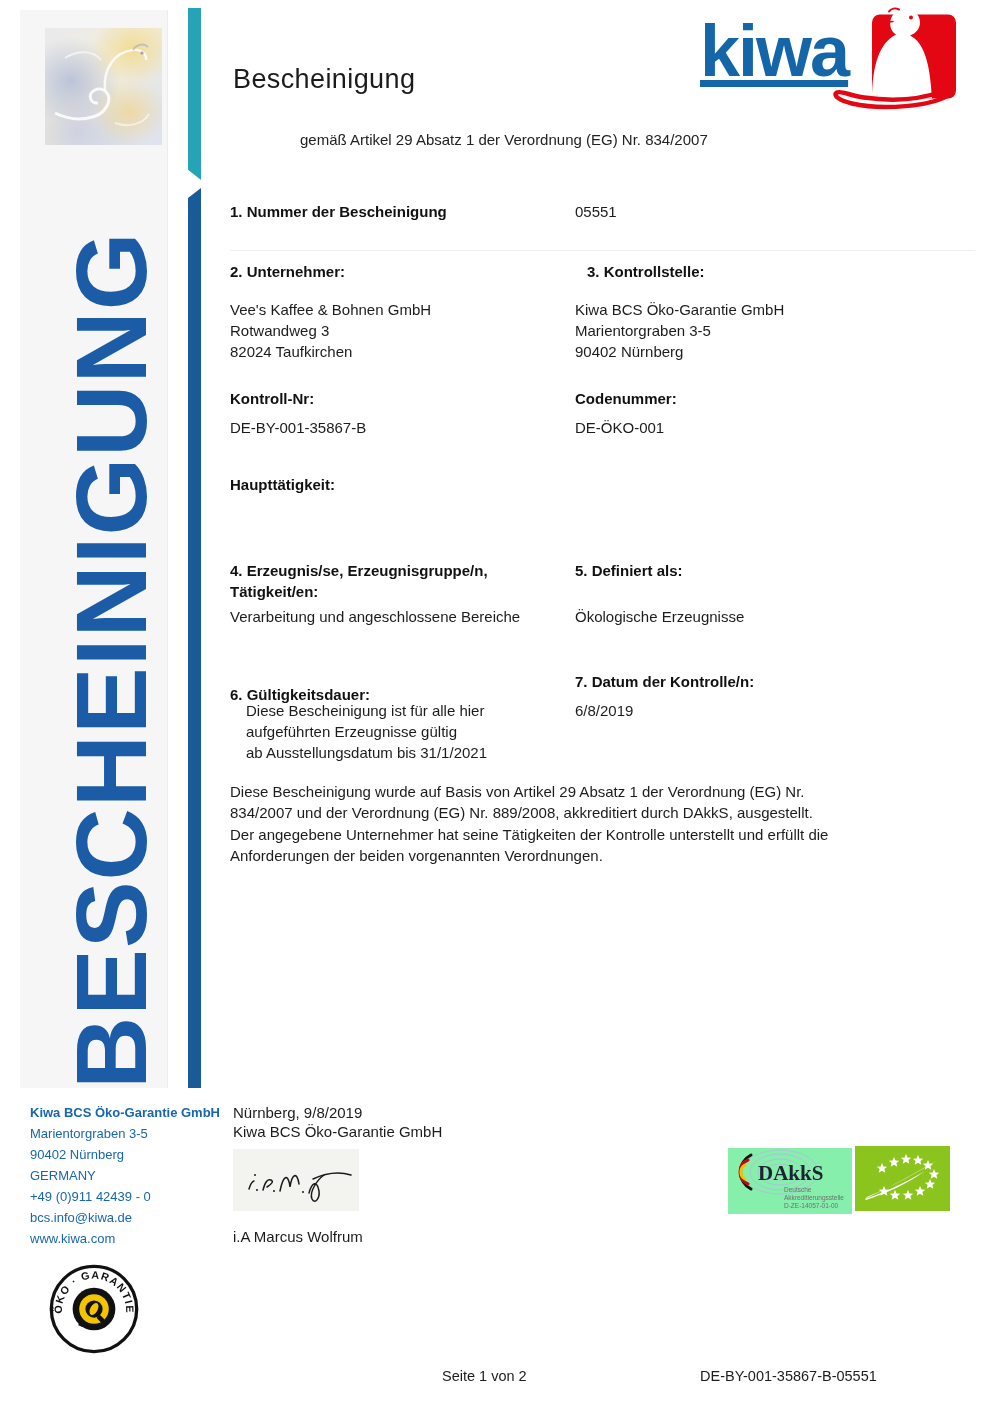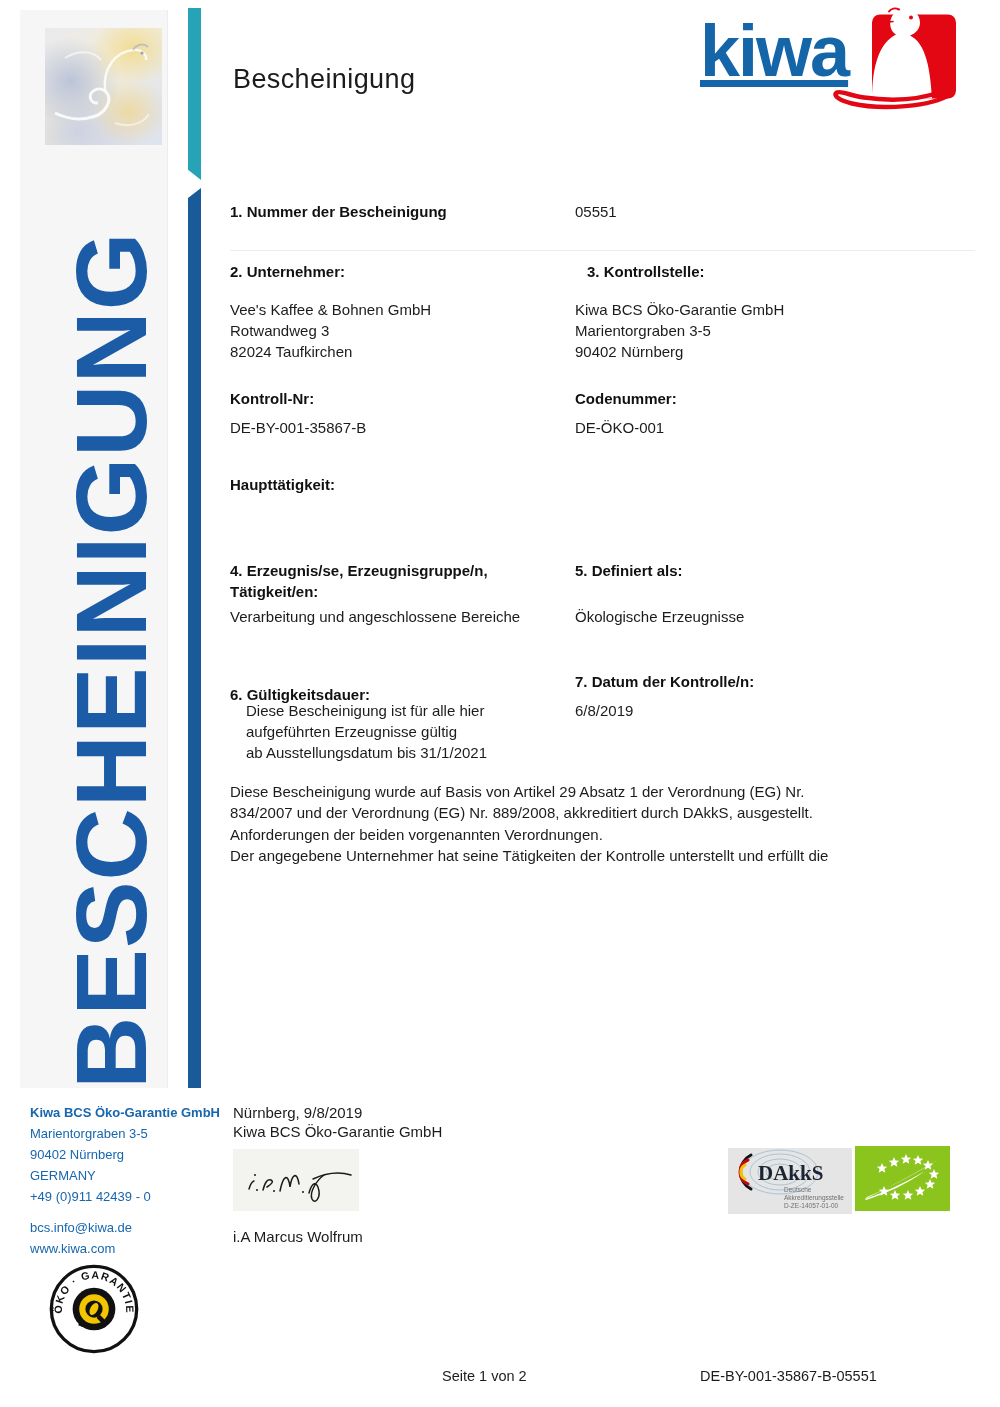--- a/index.html
+++ b/index.html
@@ -49,28 +49,28 @@
   .lbl { font-size:15px; font-weight:700; color:#111; line-height:21px; }
   .val { font-size:15px; color:#1c1c1c; line-height:21px; }
   .divider { left:230px; top:250px; width:745px; height:1px; background:#ededed; }
 
   .legal { left:230px; top:781px; width:710px; }
   .legal div { font-size:15px; line-height:21.4px; color:#1c1c1c; }
 
   
   .contact { left:30px; top:1102px; color:#1766ae; font-size:13px; line-height:21px; }
   .contact .co { font-weight:700; font-size:13px; }
-  .contact .links { margin-top:10px; }
+  .contact .links { margin-top:0; }
 
   
   .sig-box { left:233px; top:1149px; width:126px; height:62px; background:#f3f3f0; }
   .sig-box svg { width:100%; height:100%; display:block; }
 
   
-  .dakks-box { left:728px; top:1148px; width:124px; height:66px; background:#e5e5e5; }
+  .dakks-box { left:728px; top:1148px; width:124px; height:66px; background:#86efac; }
   .eu-box { left:855px; top:1146px; width:95px; height:65px; }
   .bcs-logo { left:48px; top:1263px; width:92px; height:92px; }
   .dakks-box svg,.eu-box svg,.bcs-logo svg { width:100%; height:100%; display:block; }
 
   .footer-page { left:442px; top:1368px; font-size:14.5px; color:#1c1c1c; }
   .footer-code { left:700px; top:1368px; width:180px; font-size:14.5px; color:#1c1c1c; }
 </style>
 </head>
 <body>
 
@@ -87,20 +87,21 @@
       <path d="M70,95 C84,100 98,96 104,86" fill="none" stroke="rgba(255,255,255,.55)" stroke-width="2"></path>
       <circle cx="97" cy="25" r="1.6" fill="rgba(120,130,170,.7)"></circle>
     </svg>
   </div>
 
   <div class="abs teal-bar"></div>
   <div class="abs blue-bar"></div>
   <div class="abs watermark">BESCHEINIGUNG</div>
 
   <div class="abs title">Bescheinigung</div>
+  <div class="abs subtitle">gemäß Artikel 29 Absatz 1 der Verordnung (EG) Nr. 834/2007</div>
 
   <div class="abs kiwa-logo">
     <div class="kiwa-word">kiwa</div>
     <svg class="beaver" viewBox="0 0 140 105">
       <rect x="52" y="10" width="84" height="84" rx="8" fill="#e30613"></rect>
       <path d="M52,94 C52,60 60,38 76,30 C67,24 69,10 79,5 C89,1 100,8 100,18 C100,24 96,29 90,31 C104,38 110,58 112,94 Z" fill="#ffffff"></path>
       <circle cx="91" cy="13" r="2" fill="#e30613"></circle>
       <path d="M79,5 C75,3 71,4 69,7" stroke="#e30613" stroke-width="2" fill="none" stroke-linecap="round"></path>
       <path d="M73,17 l-8,1" stroke="#e30613" stroke-width="1.6" fill="none" stroke-linecap="round"></path>
       <path d="M130,90 C112,102 62,106 32,99 C20,96 12,91 17,88 C21,86 30,91 44,93 C72,97 100,95 122,87" fill="none" stroke="#e30613" stroke-width="4.5" stroke-linecap="round"></path>
@@ -143,22 +144,22 @@
   <div class="abs val" style="left:246px; top:700px;">
     <div>Diese Bescheinigung ist für alle hier</div>
     <div>aufgeführten Erzeugnisse gültig</div>
     <div>ab Ausstellungsdatum bis 31/1/2021</div>
   </div>
   <div class="abs val" style="left:575px; top:700px;">6/8/2019</div>
 
   <div class="abs legal">
     <div>Diese Bescheinigung wurde auf Basis von Artikel 29 Absatz 1 der Verordnung (EG) Nr.</div>
     <div>834/2007 und der Verordnung (EG) Nr. 889/2008, akkreditiert durch DAkkS, ausgestellt.</div>
+    <div>Der angegebene Unternehmer hat seine Tätigkeiten der Kontrolle unterstellt und erfüllt die</div>
     <div>Anforderungen der beiden vorgenannten Verordnungen.</div>
-    <div>Der angegebene Unternehmer hat seine Tätigkeiten der Kontrolle unterstellt und erfüllt die</div>
   </div>
 
   <div class="abs contact">
     <div class="co">Kiwa BCS Öko-Garantie GmbH</div>
     <div>Marientorgraben 3-5</div>
     <div>90402 Nürnberg</div>
     <div>GERMANY</div>
     <div>+49 (0)911 42439 - 0</div>
     <div class="links">
       <div>bcs.info@kiwa.de</div>

